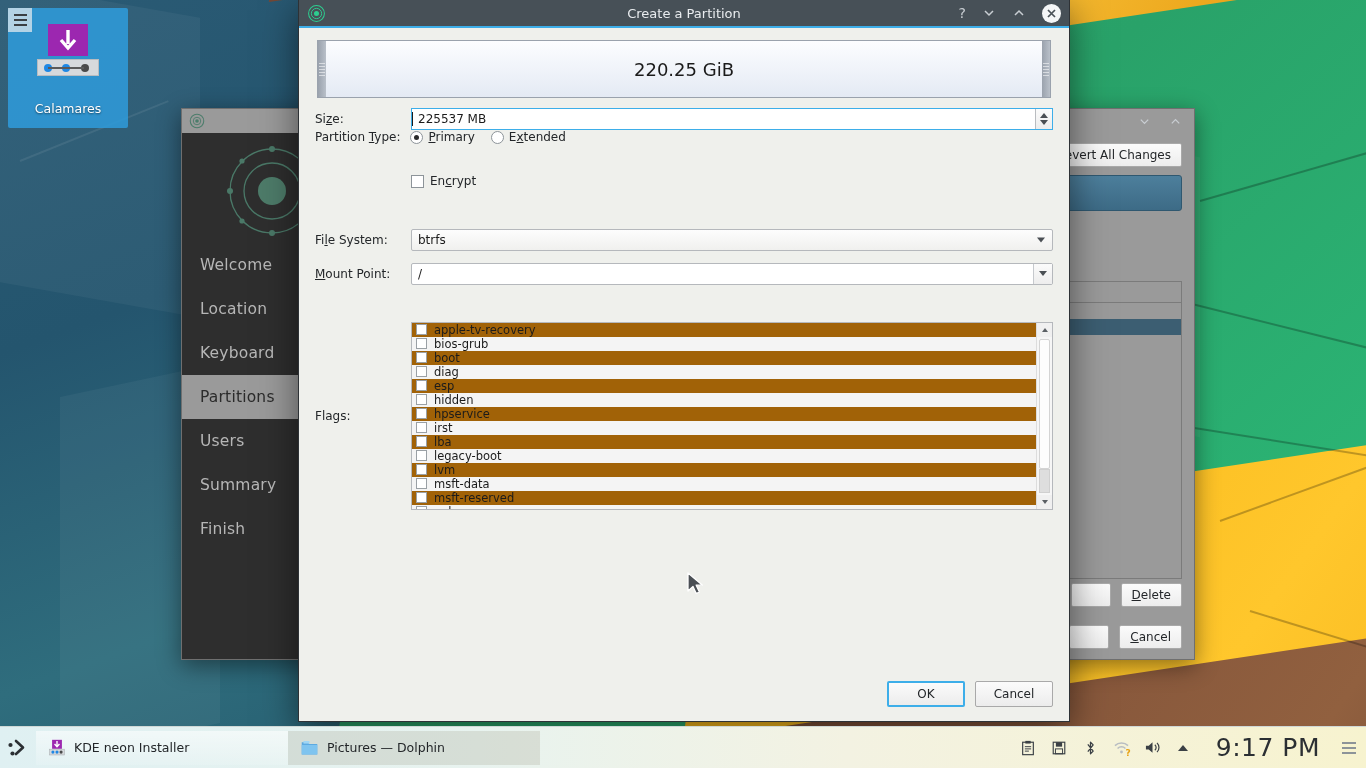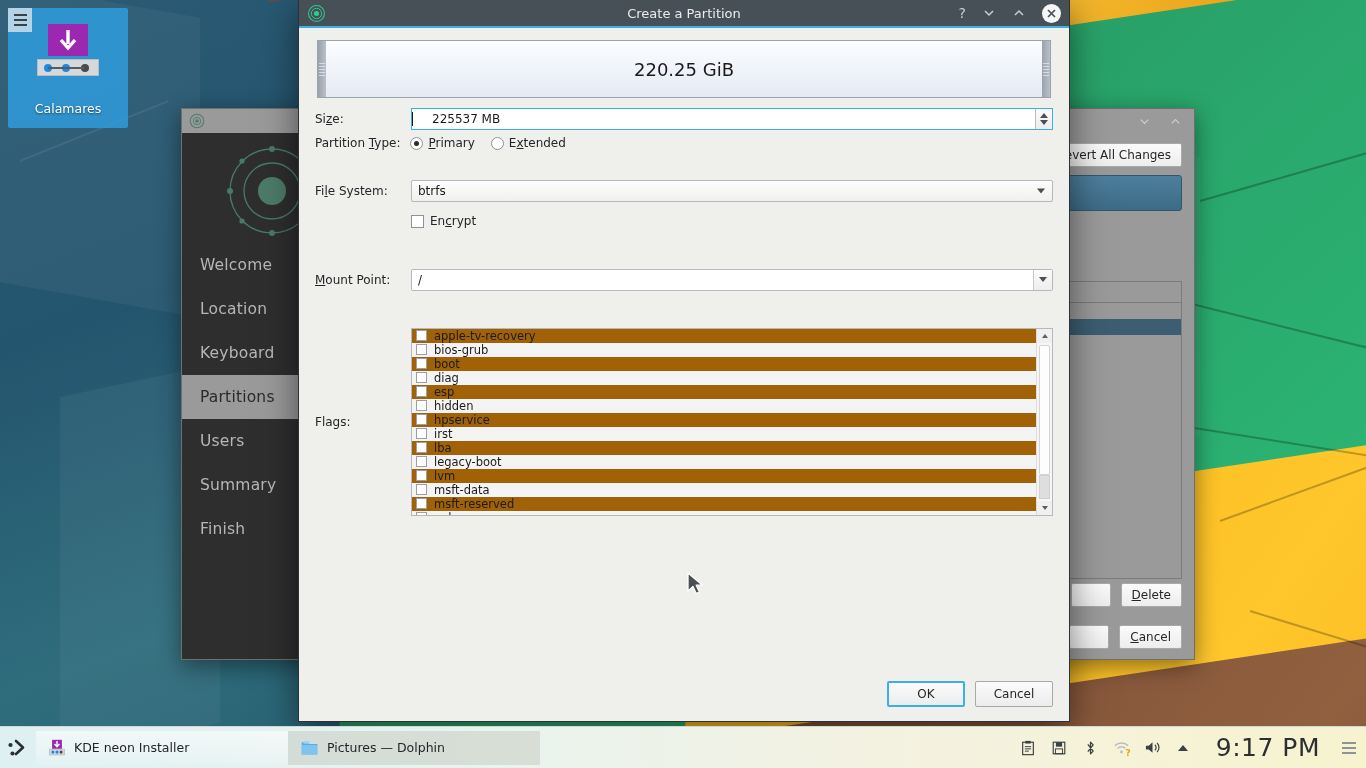--- a/index.html
+++ b/index.html
@@ -446,63 +446,63 @@
         <span>220.25 GiB</span>
         <div class="grip r">
             <i style="top:22px"></i>
             <i style="top:25px"></i>
             <i style="top:28px"></i>
             <i style="top:31px"></i>
             <i style="top:34px"></i>
           </div>
       </div>
 
-      <div class="frow" style="margin-bottom:6px;">
+      <div class="frow" style="margin-bottom:0;">
         <div class="flabel"><span>Si</span><u>z</u><span>e:</span></div>
         <div class="fctl">
           <div class="txtinput">
             <span class="caret"></span>
-              <span class="val" style="padding-left:18px">225537 MB</span>
+              <span class="val" style="padding-left:4px">225537 MB</span>
             <div class="spin">
               <span class="tri-up"></span>
               <span class="tri-dn"></span>
             </div>
           </div>
         </div>
       </div>
 
       <div class="frow" style="margin-bottom:30px;">
         <div class="flabel" style="width:auto;flex:0 0 auto;margin-right:10px;"><span>Partition </span><u>T</u><span>ype:</span></div>
         <label class="radio">
           <span class="r on"></span>
           <span><u>P</u><span>rimary</span></span>
         </label>
         <label class="radio">
           <span class="r"></span>
           <span><span>E</span><u>x</u><span>tended</span></span>
         </label>
       </div>
 
-      <div class="frow" style="margin-bottom:12px;">
-        <div class="flabel"><span>Fi</span><u>l</u><span>e System:</span></div>
-        <div class="fctl">
-          <div class="combo">
-            <span class="val">btrfs</span>
-            <span class="arrow"></span>
-          </div>
-        </div>
-      </div>
-
       <div class="frow" style="margin-bottom:38px;">
         <div class="flabel"></div>
         <div class="fctl">
           <label class="chk">
             <span class="b"></span>
             <span><span>En</span><u>c</u><span>rypt</span></span>
           </label>
+        </div>
+      </div>
+
+      <div class="frow" style="margin-bottom:12px;">
+        <div class="flabel"><span>Fi</span><u>l</u><span>e System:</span></div>
+        <div class="fctl">
+          <div class="combo">
+            <span class="val">btrfs</span>
+            <span class="arrow"></span>
+          </div>
         </div>
       </div>
 
       <div class="frow" style="margin-bottom:37px;justify-content:flex-end;">
         <div class="flabel"><u>M</u><span>ount Point:</span></div>
         <div class="fctl">
           <div class="combo editable">
             <span class="val">/</span>
             <span class="btn">
                 <span class="arrow" style="position:static;transform:none;"></span>

